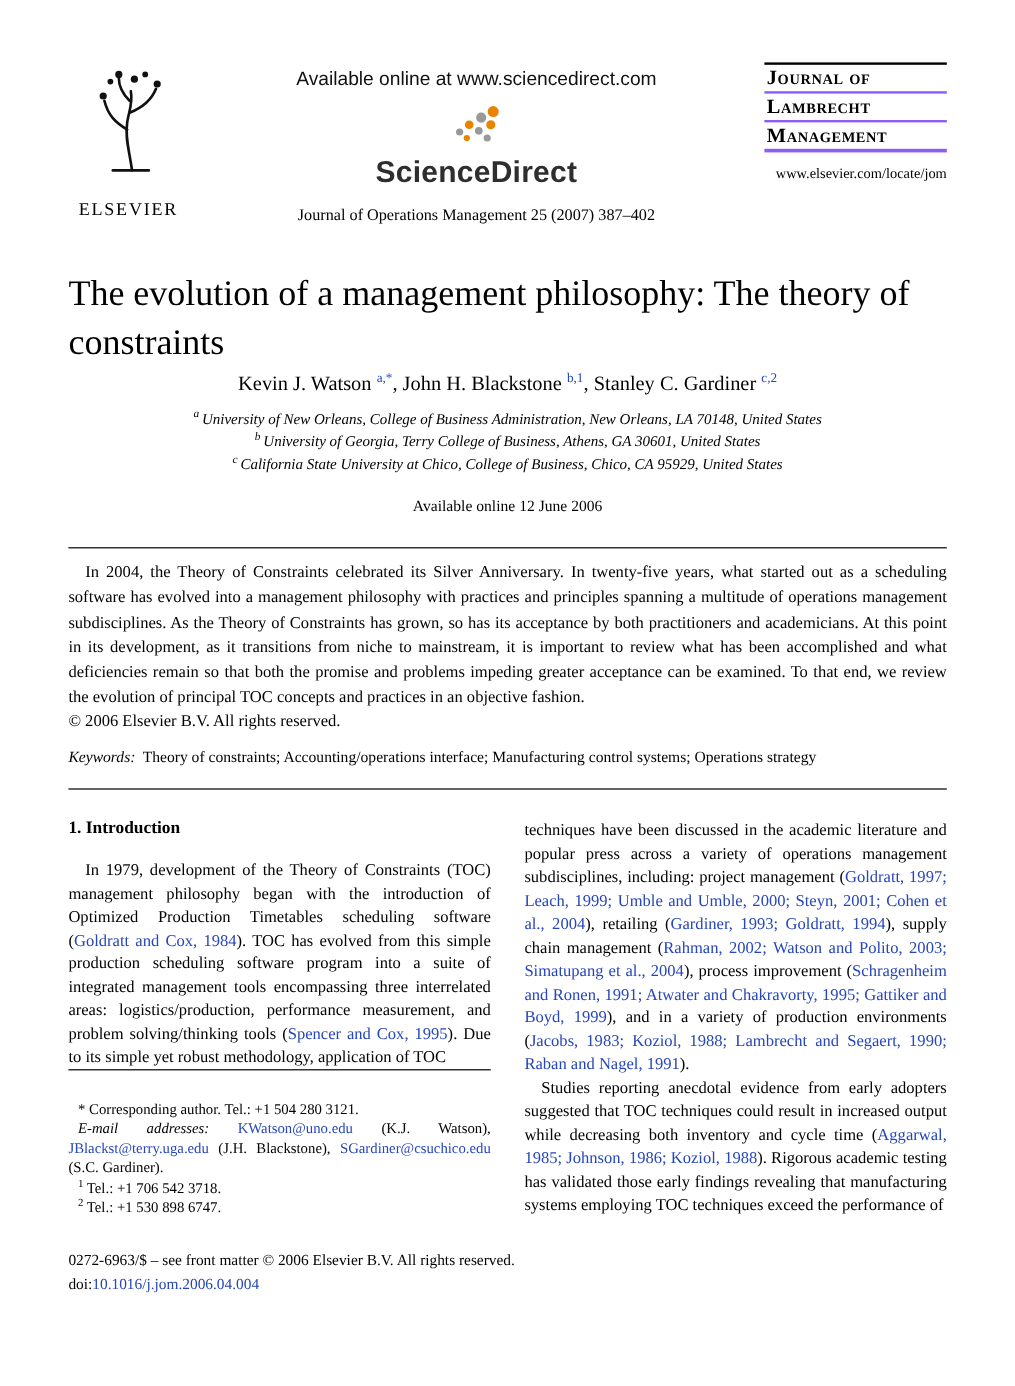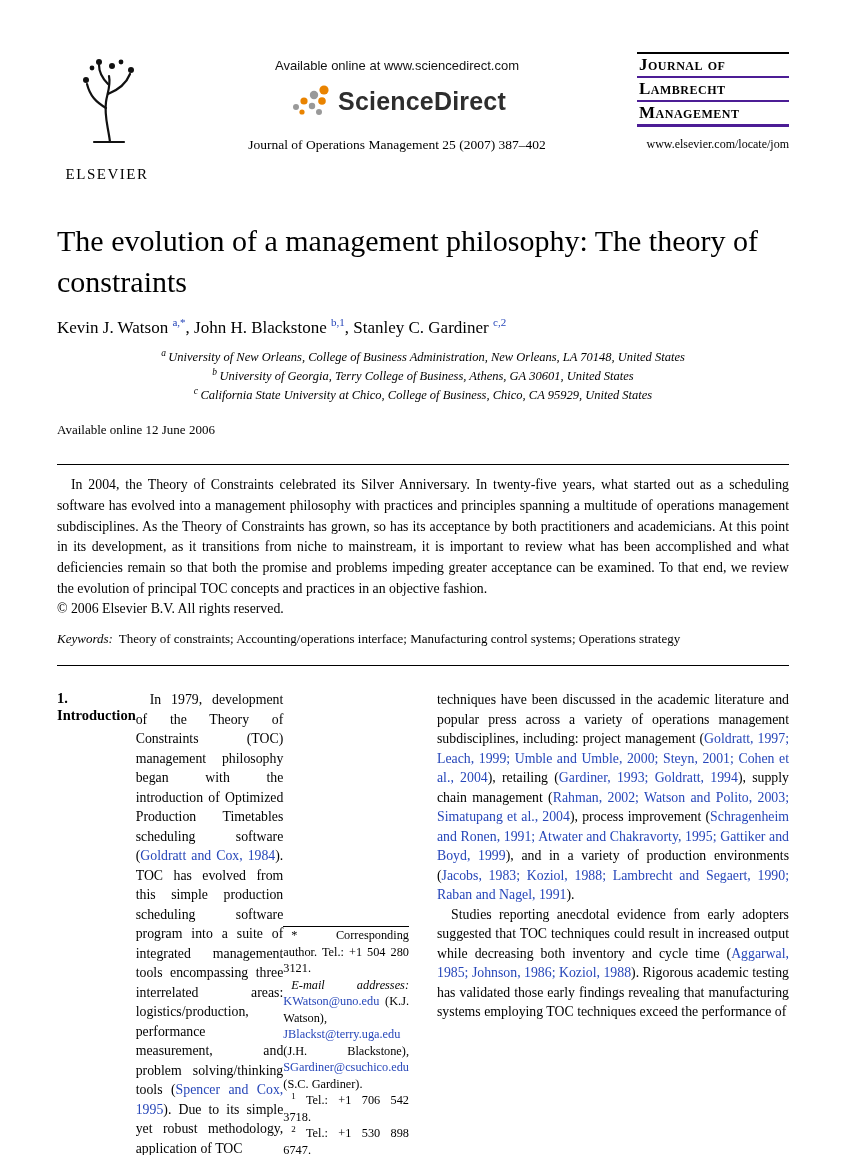--- a/index.html
+++ b/index.html
@@ -8,59 +8,59 @@
     width:846px; height:1155px; margin:0 auto; background:#fff;
     padding:52px 57px 0 57px; overflow:hidden;
     font-family:"Liberation Serif", serif; color:#000;
   }
 
   
   .header { display:flex; justify-content:space-between; align-items:flex-start; }
   .elsevier { width:100px; text-align:center; }
   .elsevier-word { font-size:15px; letter-spacing:1.5px; margin-top:18px; }
   .header-center { flex:1; text-align:center; padding-top:6px; }
-  .avail { font-family:"Liberation Sans", sans-serif; font-size:13px; color:#111; }
-  .sd { display:inline-flex; align-items:center; gap:6px; margin-top:8px; }
+  .avail { font-family:"Liberation Sans", sans-serif; font-size:16px; color:#111; }
+  .sd { display:inline-flex; align-items:center; gap:6px; margin-top:8px;flex-direction:column; }
   .sd-text { font-family:"Liberation Sans", sans-serif; font-size:25px; font-weight:bold; color:#2e2e2e; letter-spacing:.2px; }
   .journal-line { font-size:13.5px; margin-top:12px; }
   .header-right { width:152px; }
   .jom-box { border-top:2px solid #000; font-weight:bold; font-variant:small-caps; font-size:17px; text-align:left; }
-  .jom-line { border-bottom:2px solid #4c1d95; padding:1px 2px; letter-spacing:.5px; white-space:nowrap; }
+  .jom-line { border-bottom:2px solid #8b5cf6; padding:1px 2px; letter-spacing:.5px; white-space:nowrap; }
   .jom-line:last-child { border-bottom-width:3px; }
   .jom-url { font-size:12px; margin-top:10px; text-align:right; }
 
   
   .title { font-size:30px; font-weight:normal; line-height:1.35; margin-top:38px; }
-  .authors { text-align:left; font-size:17px; margin-top:16px; }
+  .authors { text-align:center; font-size:17px; margin-top:4px; }
   .authors sup { font-size:11px; }
   .affils { margin-top:10px; }
   .affil { text-align:center; font-style:italic; font-size:12.5px; line-height:1.5; }
   .affil sup { font-size:9.5px; font-style:italic; }
-  .avail-date { font-size:13px; margin-top:18px; }
+  .avail-date { text-align:center; font-size:13px; margin-top:18px; }
 
   .rule { height:1px; background:#000; }
   .rule-top { margin-top:26px; }
   .rule-mid { margin-top:18px; }
 
   
   .abstract-head { font-size:15px; font-weight:bold; margin-top:16px; }
   .abs-text { font-size:13.8px; line-height:1.5; text-align:justify; margin-top:10px; text-indent:14px; }
   .abs-copy { font-size:13.8px; margin-top:2px; }
   .keywords { font-size:13px; margin-top:14px; }
   .kw-label { font-style:italic; margin-right:6px; }
 
   
   .columns { display:flex; gap:28px; margin-top:24px; align-items:stretch; }
   .col { flex:1; min-width:0; }
-  .col-left { display:flex; }
+  .col-left { display:flex; flex-direction:column; }
   .sec-head { font-size:14.5px; font-weight:bold; margin-bottom:16px; }
   .body-text { font-size:13.8px; line-height:19.5px; text-align:justify; }
   .indent { text-indent:14px; }
 
-  .footnotes { margin-top:auto; border-top:1px solid #000; padding-top:0; font-size:12.3px; line-height:16.5px; }
+  .footnotes { margin-top:auto; border-top:1px solid #000; padding-top:24px; font-size:12.3px; line-height:16.5px; }
   .footnotes p { text-indent:8px; text-align:justify; }
   .footnotes sup { font-size:9px; }
 
   .footer { margin-top:26px; font-size:12.8px; line-height:1.55; }
 
   .link { color:#2646b9; }
   .it { font-style:italic; }
   sup { line-height:0; }
 </style>
 </head>

